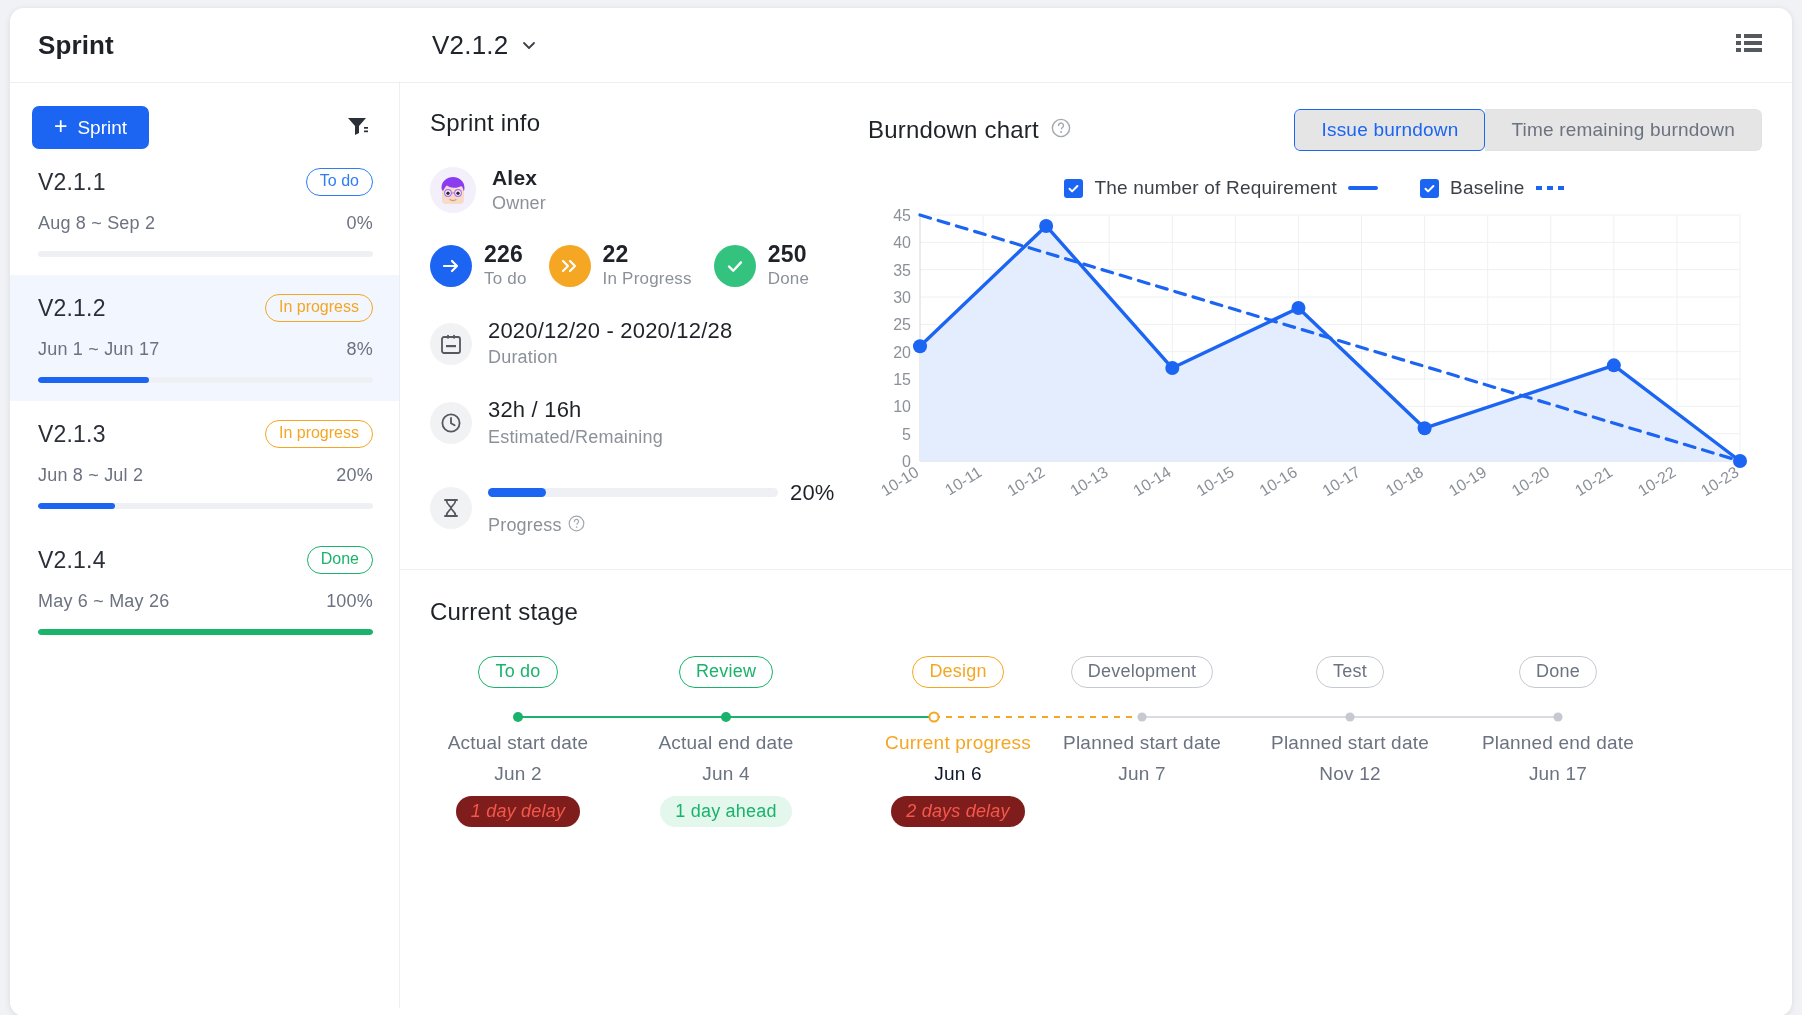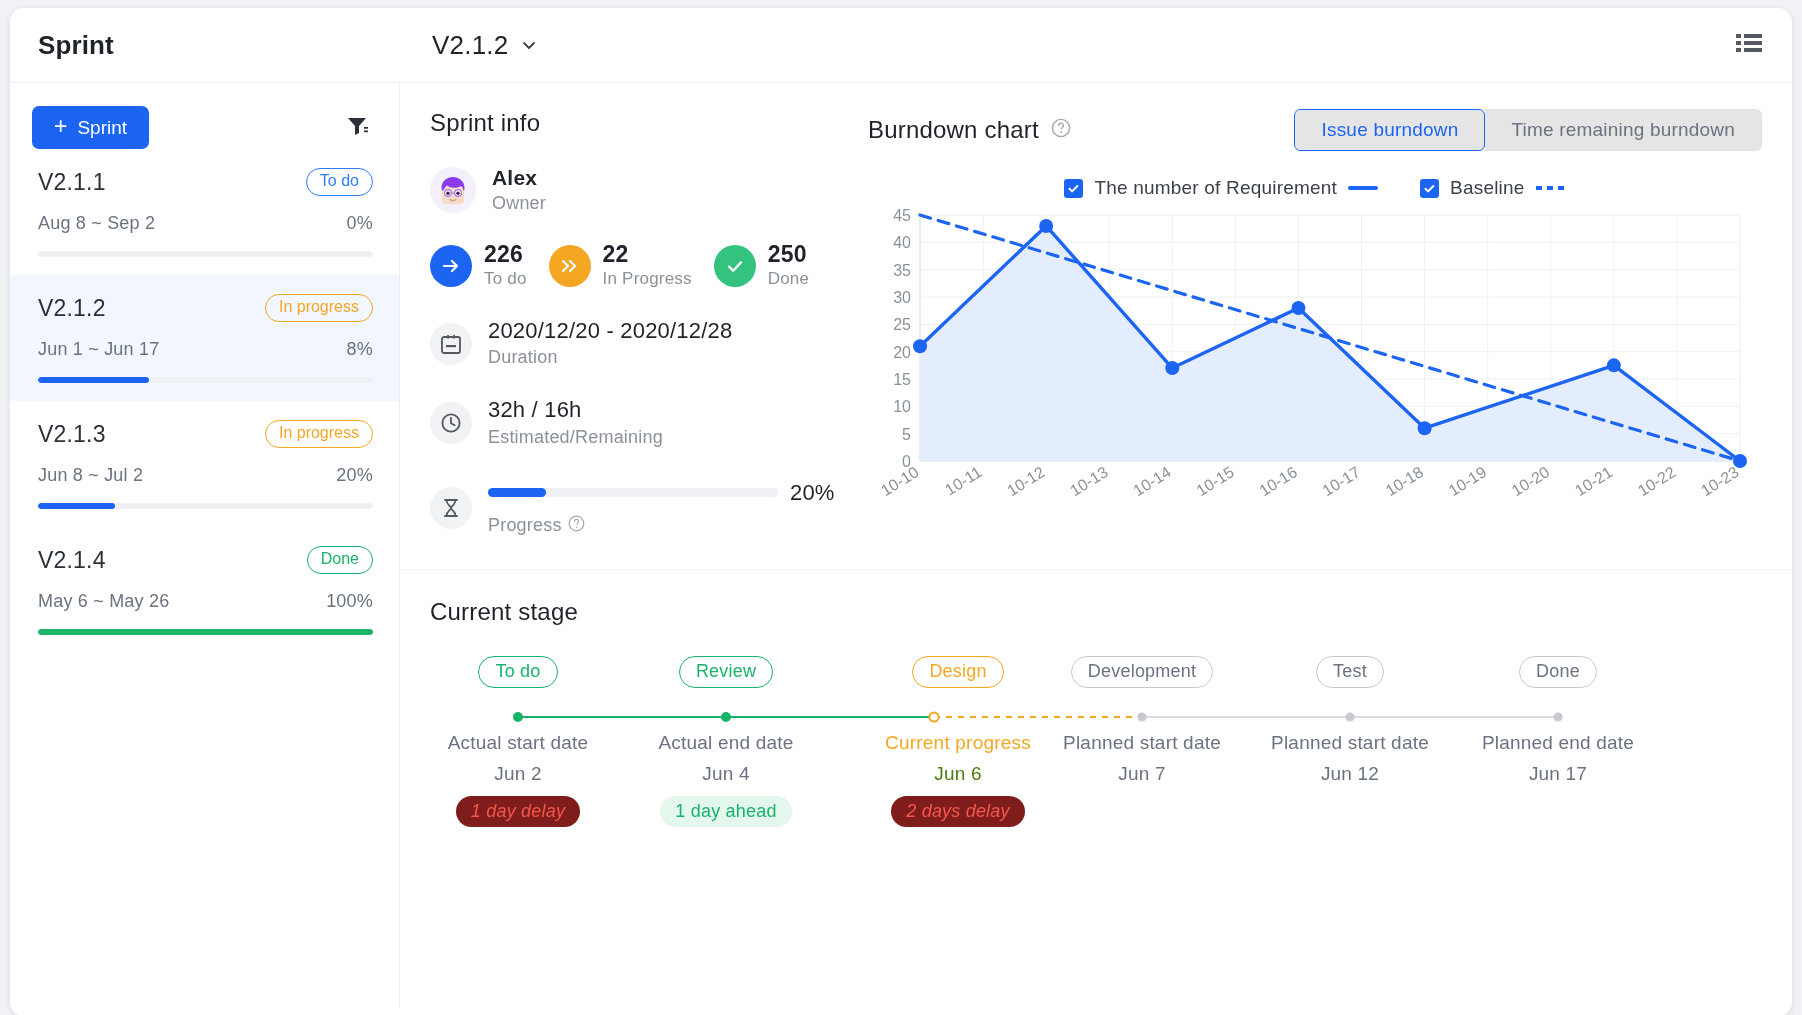--- a/index.html
+++ b/index.html
@@ -120,21 +120,21 @@
   .stage-col { position: absolute; top: 0; width: 200px; text-align: center; }
   .stage-badge {
     display: inline-block; border: 1px solid #c6cad0; color: #6b7280;
     border-radius: 999px; padding: 4px 16px 5px; font-size: 18px; line-height: 1.15; letter-spacing:.2px;
   }
   .stage-badge.green { color: #19b36b; border-color: #19b36b; }
   .stage-badge.orange { color: #f5a623; border-color: #f5a623; }
   .stage-lab { font-size: 19px; color: #6b7280; margin-top: 44px; letter-spacing:.2px;}
   .stage-lab.orange { color: #f5a623; }
   .stage-date { font-size: 19px; color: #6b7280; margin-top: 9px; letter-spacing:.2px;}
-  .stage-date.orange { color: #4d7c0f; }
+  .stage-date.orange { color: #0f172a; }
   .stage-tag {
     display: inline-block; margin-top: 11px; border-radius: 999px;
     padding: 5px 15px 6px; font-size: 18px; line-height: 1.15; letter-spacing:.2px;
   }
   .stage-tag.delay { background: #7f1d1d; color: #f5584b; font-style: italic; }
   .stage-tag.ahead { background: #e4f7ed; color: #19b36b; }
   .track-svg { position: absolute; left: 0; top: 51px; }
 </style>
 </head>
 <body>
@@ -472,19 +472,19 @@
               <line x1="712" y1="10" x2="920" y2="10" stroke="#d8dbdf" stroke-width="2.2"></line>
               <circle cx="712" cy="10" r="4.6" fill="#c6cad0"></circle>
               <line x1="920" y1="10" x2="1128" y2="10" stroke="#d8dbdf" stroke-width="2.2"></line>
               <circle cx="920" cy="10" r="4.6" fill="#c6cad0"></circle>
               <circle cx="1128" cy="10" r="4.6" fill="#c6cad0"></circle>
             </svg>
         <div class="stage-col" style="left: -12px;"><span class="stage-badge green">To do</span><div class="stage-lab">Actual start date</div><div class="stage-date">Jun 2</div><span class="stage-tag delay">1 day delay</span></div>
             <div class="stage-col" style="left: 196px;"><span class="stage-badge green">Review</span><div class="stage-lab">Actual end date</div><div class="stage-date">Jun 4</div><span class="stage-tag ahead">1 day ahead</span></div>
             <div class="stage-col" style="left: 428px;"><span class="stage-badge orange">Design</span><div class="stage-lab orange">Current progress</div><div class="stage-date orange">Jun 6</div><span class="stage-tag delay">2 days delay</span></div>
             <div class="stage-col" style="left: 612px;"><span class="stage-badge">Development</span><div class="stage-lab">Planned start date</div><div class="stage-date">Jun 7</div></div>
-            <div class="stage-col" style="left: 820px;"><span class="stage-badge">Test</span><div class="stage-lab">Planned start date</div><div class="stage-date">Jun 12</div></div>
+            <div class="stage-col" style="left: 820px;"><span class="stage-badge">Test</span><div class="stage-lab">Planned start date</div><div class="stage-date">Nov 12</div></div>
             <div class="stage-col" style="left: 1028px;"><span class="stage-badge">Done</span><div class="stage-lab">Planned end date</div><div class="stage-date">Jun 17</div></div>
           </div>
       </div>
     </div>
   </div>
 </div>
 
 </body></html>

